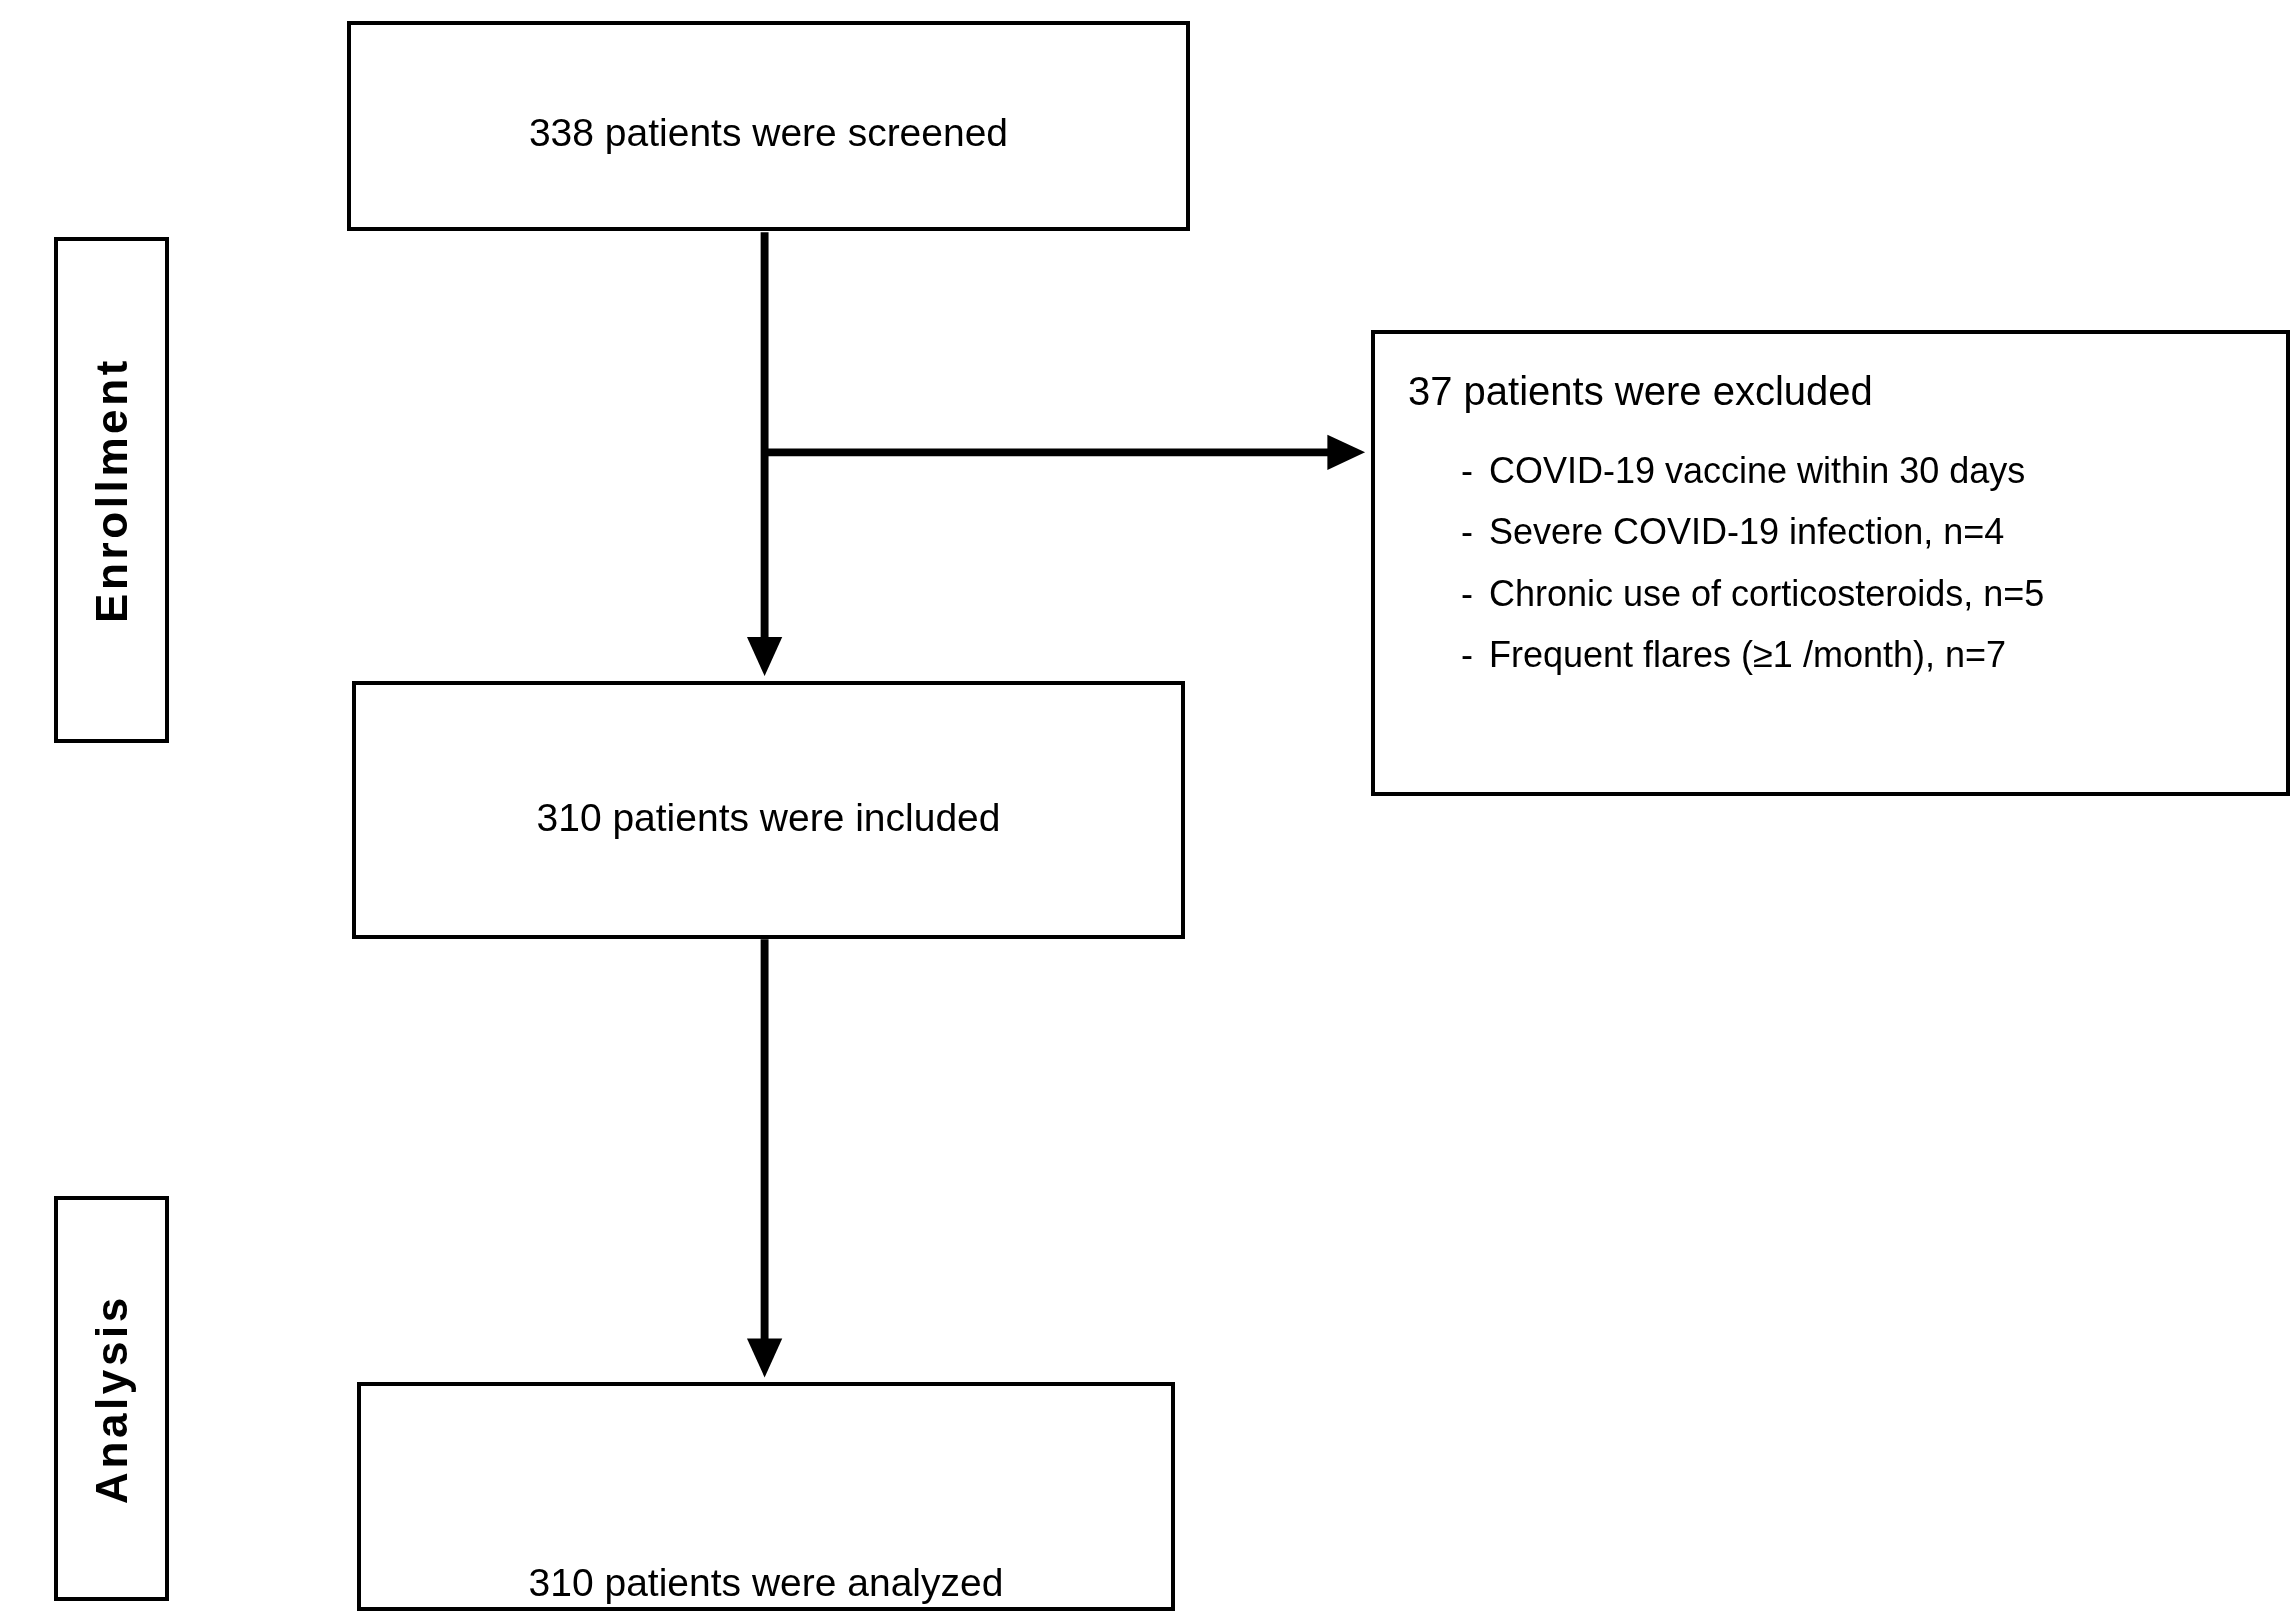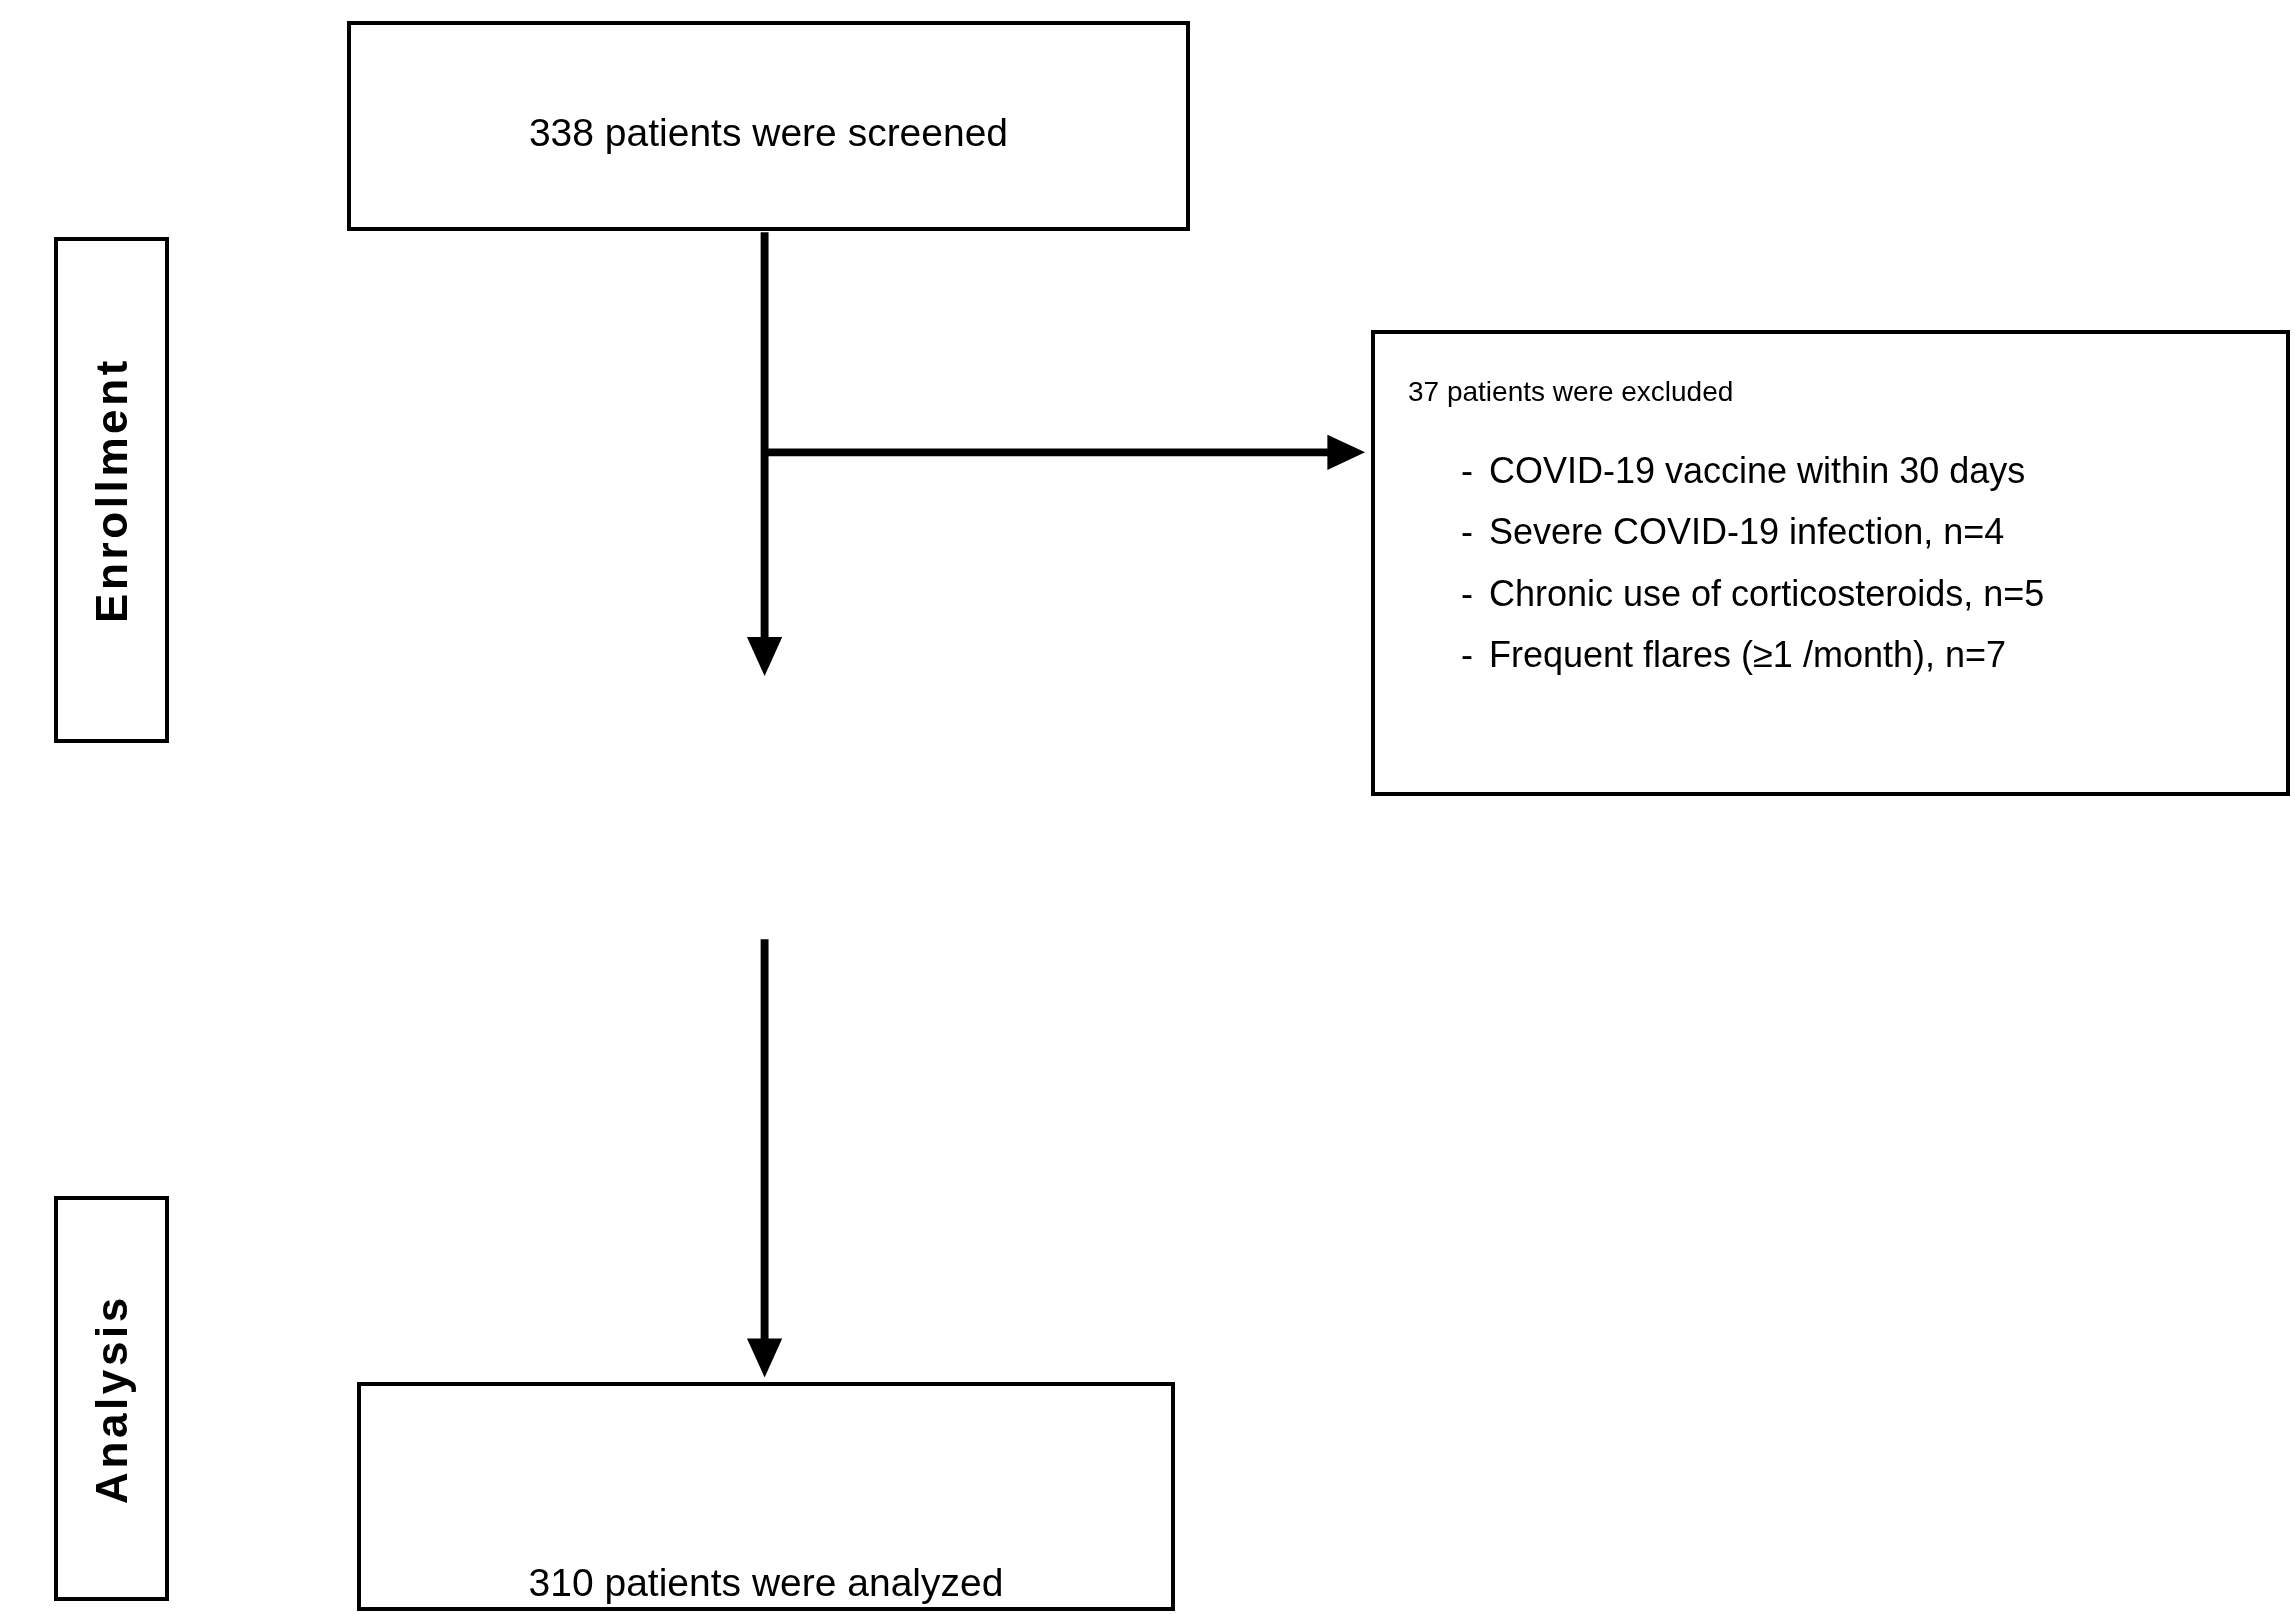--- a/index.html
+++ b/index.html
@@ -44,21 +44,21 @@
     left: 1371px; top: 330px; width: 919px; height: 466px;
     position: absolute;
     background: #ffffff;
     border: 4.9px solid #000000;
     box-sizing: border-box;
   }
   .excluded-content {
     padding: 29px 22px 0 33px;
   }
   .excluded-title {
-    font-size: 28px;
+    font-size: 40px;
     line-height: 57px;
     margin: 0 0 22px 0;
     white-space: nowrap;
   }
   .excluded-list {
     list-style: none;
     margin: 0;
     padding: 0 0 0 53px;
   }
   .excluded-list li {
@@ -163,19 +163,22 @@
         <li>
           <span class="bullet-marker">-</span>
           <span class="item-lines">
             <div>Frequent flares (≥1 /month), n=7</div>
           </span>
         </li>
       </ul>
     </div>
   </div>
 
+  <div class="flow-box" id="box-included">
+    <div class="box-text">310 patients were included</div>
+  </div>
 
   <div class="flow-box" id="box-analyzed">
     <div class="box-text">310 patients were analyzed</div>
   </div>
 
 </div>
 
 
 </body></html>

